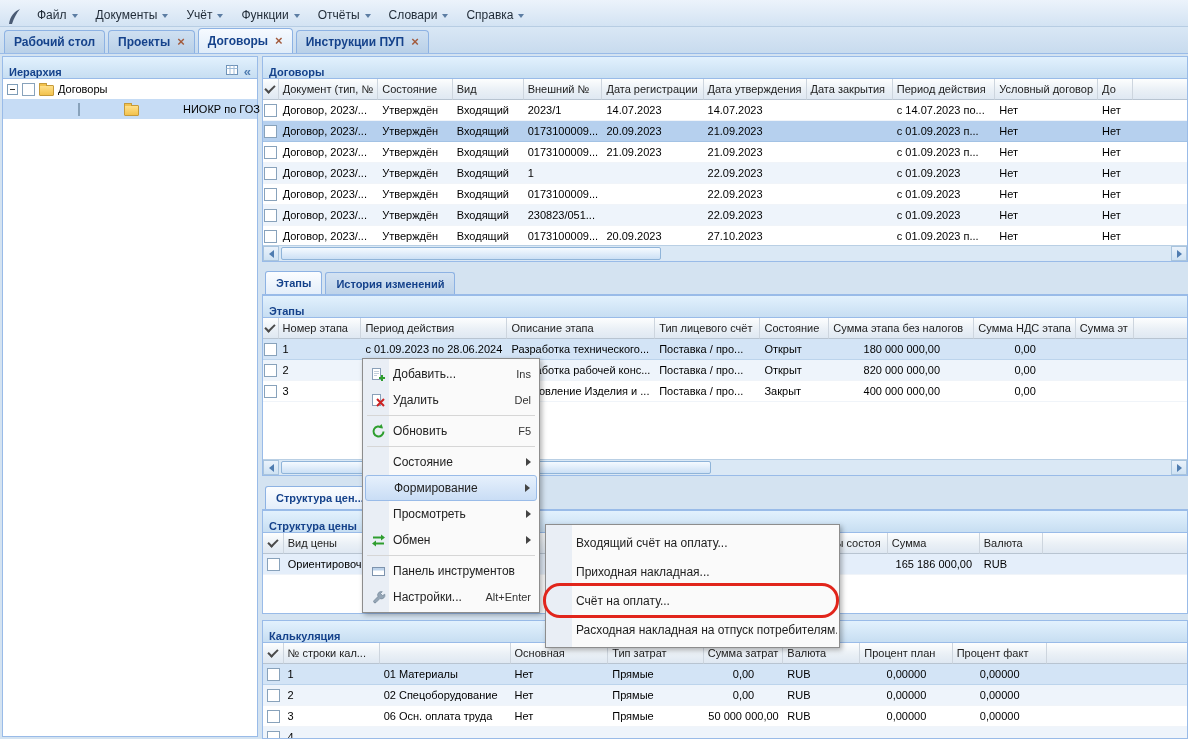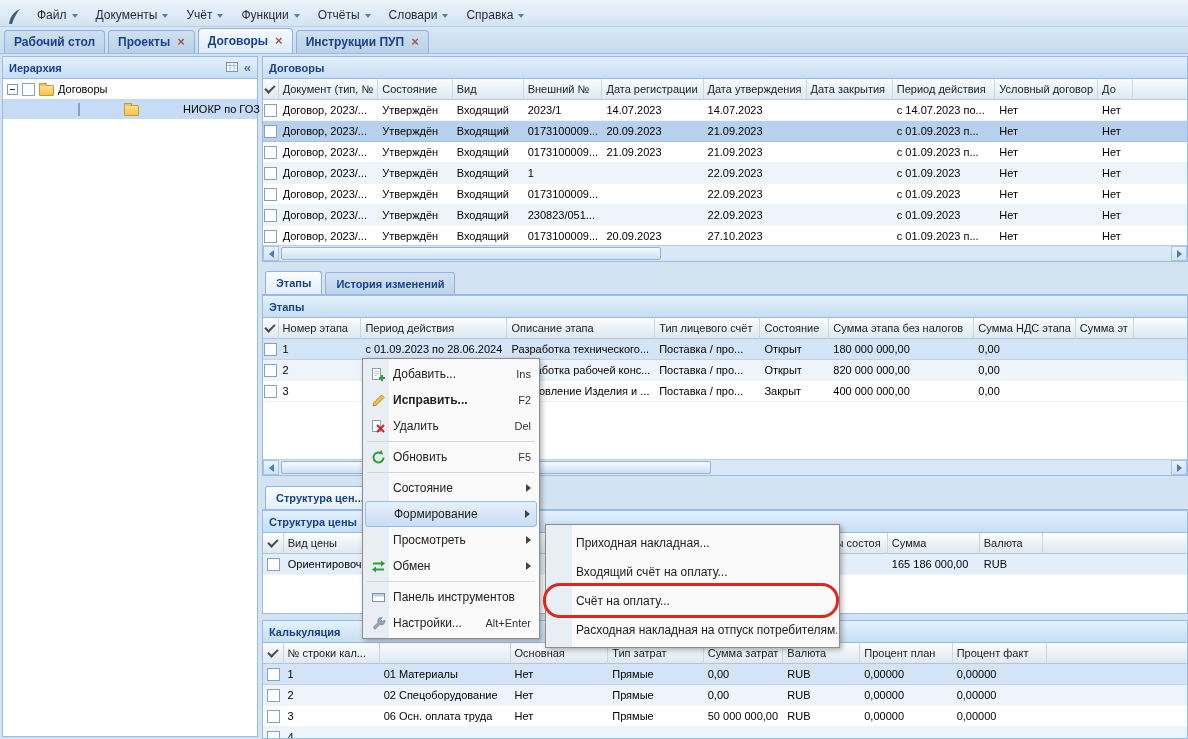--- a/index.html
+++ b/index.html
@@ -24,21 +24,21 @@
     border:1px solid #8db2e3;border-bottom:none;border-radius:4px 4px 0 0;
     background:linear-gradient(#cfe0f1,#b9d0e8);font-size:12px;font-weight:bold;color:#15428b;
     white-space:nowrap;}
   .tab.active{background:linear-gradient(#f6faff,#dfecf9);height:24px;}
   .tab-close{font-size:13px;color:#a25a3c;font-weight:bold;line-height:10px;}
 
   
   .workspace{position:absolute;top:54px;left:0;right:0;bottom:0;}
   .panel-header{height:22px;background:linear-gradient(#e2f1fd,#c7def2);
     border-bottom:1px solid #99bbe8;color:#15428b;font-size:11px;font-weight:bold;
-    display:flex;align-items:center;padding:0 6px;box-sizing:border-box;}
+    display:flex;align-items:flex-end;padding:0 6px;box-sizing:border-box;}
   .hdr-icons{margin-left:auto;display:flex;align-items:center;gap:6px;color:#4f7cb0;}
   .collapse-glyph{font-size:13px;font-weight:bold;line-height:1;}
 
   .left-panel{position:absolute;left:2px;top:2px;width:256px;bottom:2px;
     border:1px solid #99bbe8;background:#fff;box-sizing:border-box;}
   .right-region{position:absolute;left:262px;top:0;right:0;bottom:0;}
 
   .panel{position:absolute;left:0;right:0;border:1px solid #99bbe8;background:#fff;
     overflow:hidden;box-sizing:border-box;}
   #contracts-panel{top:2px;height:206px;}
@@ -60,21 +60,21 @@
   #contracts-panel .grid-wrap,#stages-panel .grid-wrap{bottom:16px;}
   table.grid{border-collapse:separate;border-spacing:0;table-layout:fixed;font-size:11px;width:auto;}
   .grid th{height:21px;box-sizing:border-box;padding:0 4px;font-weight:normal;text-align:left;
     color:#222;white-space:nowrap;overflow:hidden;
     background:linear-gradient(#fdfefe,#eaf0f6 55%,#dfe8f2);
     border-right:1px solid #cdd5de;border-bottom:1px solid #b8c4d1;}
   .grid th.chk,.grid td.chk{width:24px;text-align:center;padding:0;}
   .grid th.fill{width:200px;border-right:none;}
   .grid td{height:21px;box-sizing:border-box;padding:0 4px;white-space:nowrap;overflow:hidden;
     border-bottom:1px solid #f0f4f9;color:#000;background:#fff;}
-  .grid td.num{text-align:left;}
+  .grid td.num{text-align:center;}
   .grid tr.alt td{background:#eef4fb;}
   #contracts-panel tr.sel td{background:#b6d0ee;border-bottom-color:#a3c2e4;}
   #stages-panel tr.sel td,#calc-panel tr.sel td{background:#d3e4f6;border-bottom-color:#bcd4ec;}
   #price-panel tr.sel td{background:#e4eefa;}
   .hcheck{display:inline-block;width:8px;height:4px;border-left:2px solid #4a4a4a;
     border-bottom:2px solid #4a4a4a;transform:rotate(-45deg);margin-bottom:2px;}
   .cbox{display:inline-block;width:13px;height:13px;background:#fff;border:1px solid #88a2bb;
     box-sizing:border-box;vertical-align:middle;}
 
   
@@ -540,29 +540,20 @@
         <svg width="15" height="15">
           <rect x="1.5" y="1.5" width="8" height="11" fill="#fff" stroke="#8aa0b8"></rect>
           <path d="M3 4.5h5M3 6.5h5M3 8.5h3" stroke="#c3cfdb"></path>
           <path d="M8 11h6" stroke="#2e9e2e" stroke-width="2"></path>
           <path d="M11 8v6" stroke="#2e9e2e" stroke-width="2"></path>
         </svg>
       </span>
       <span class="cm-label">Добавить...</span>
       <span class="cm-shortcut">Ins</span>
     </div>
-    <div class="cm-item bold">
-      <span class="cm-icon">
-        <svg width="15" height="15">
-          <path d="M2 13l1-3.5L10.5 2 13 4.5 5.5 12z" fill="#f5c13c" stroke="#a07d1e" stroke-width="0.8"></path>
-        </svg>
-      </span>
-      <span class="cm-label">Исправить...</span>
-      <span class="cm-shortcut">F2</span>
-    </div>
     <div class="cm-item">
       <span class="cm-icon">
         <svg width="15" height="15">
           <rect x="1.5" y="1.5" width="8" height="11" fill="#fff" stroke="#8aa0b8"></rect>
           <path d="M6 6l7 7M13 6l-7 7" stroke="#cc2222" stroke-width="2"></path>
         </svg>
       </span>
       <span class="cm-label">Удалить</span>
       <span class="cm-shortcut">Del</span>
     </div>
@@ -620,19 +611,19 @@
         <svg width="15" height="15">
           <path d="M13.8 4.2a3.6 3.6 0 0 1-4.9 4.4L5 12.5a1.4 1.4 0 0 1-2-2l3.9-3.9A3.6 3.6 0 0 1 11.3 1.7L9.5 3.5l2 2z" fill="#95a5b5" stroke="#6c7f92" stroke-width="0.6"></path>
         </svg>
       </span>
       <span class="cm-label">Настройки...</span>
       <span class="cm-shortcut">Alt+Enter</span>
     </div>
   </div>
 
 <div class="submenu" id="submenu">
+    <div class="sm-item">Входящий счёт на оплату...</div>
     <div class="sm-item">Приходная накладная...</div>
-    <div class="sm-item">Входящий счёт на оплату...</div>
     <div class="sm-item">Счёт на оплату...</div>
     <div class="sm-item">Расходная накладная на отпуск потребителям...</div>
   </div>
 
 <div class="annotation"></div>
 
 </body></html>

